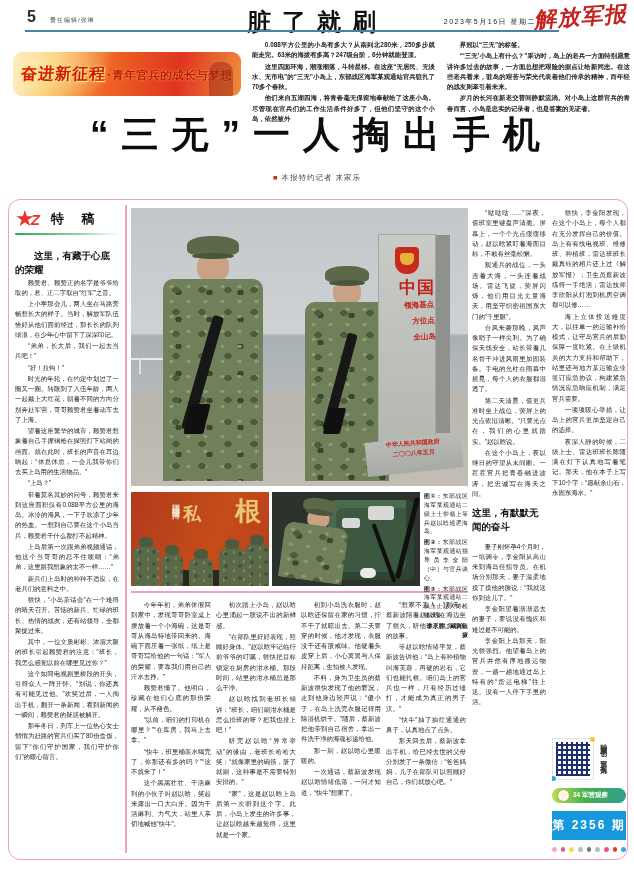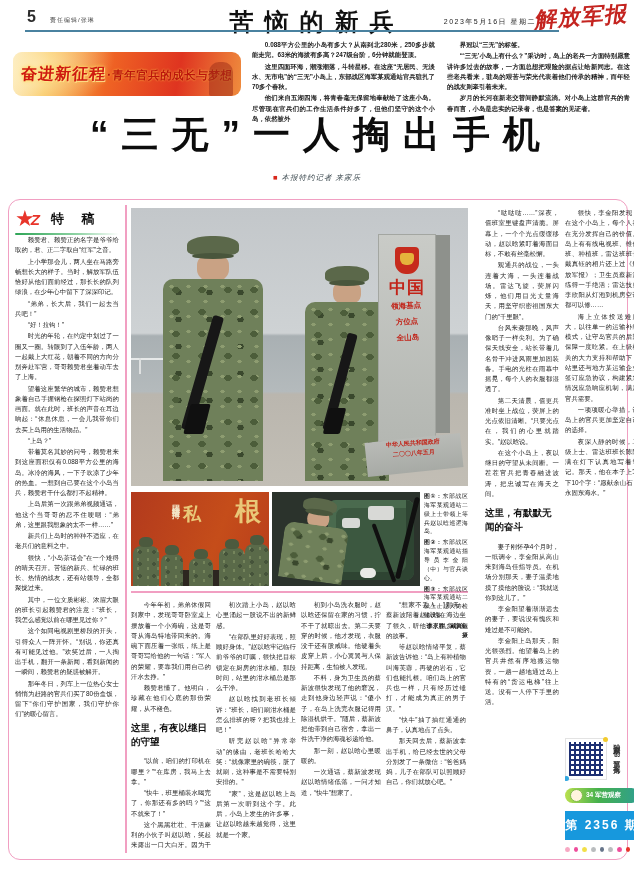--- a/index.html
+++ b/index.html
@@ -31,21 +31,21 @@
   .banner-dot{font-size:13px;font-weight:900;color:#b3150c;margin:0 1px;text-shadow:0 0 2px #ffd24d;}
   .banner-sub{font-size:11.5px;font-weight:900;color:#bc150c;text-shadow:0 0 2px #ffd24d;letter-spacing:.5px;}
   
   .intro{position:absolute;left:252px;top:40px;width:378px;height:60px;display:flex;gap:12px;}
   .intro-col{flex:1;}
   .intro-col p,[data-bind-list] p{margin:0;text-indent:2em;text-align:justify;}
   .intro-col p{font-size:6.4px;line-height:1.55;font-weight:700;color:#141414;}
   
   .headline{position:absolute;left:90px;top:110px;width:460px;text-align:center;
     font-size:37px;font-weight:900;color:#0c0c0c;letter-spacing:13px;white-space:nowrap;}
-  .byline{position:absolute;left:0;top:173px;width:634px;text-align:center;font-size:7.5px;color:#3d4a50;letter-spacing:1px;font-style:italic;}
+  .byline{position:absolute;left:0;top:173px;width:634px;text-align:center;font-size:7.5px;color:#3d4a50;letter-spacing:1px;}
   .byline .mark{color:#d8271c;}
   
   .frame{position:absolute;left:8px;top:199px;width:618px;height:659px;
     border:1.5px solid #f19fc2;border-radius:12px;}
   .divider-v{position:absolute;left:125px;top:205px;width:1.5px;height:648px;background:#f19fc2;}
   .photo-rule{position:absolute;left:131px;top:591px;width:337px;height:1.5px;background:#f19fc2;}
   
   .sidebar{position:absolute;left:15px;top:208px;width:104px;height:644px;overflow:hidden;}
   .logo-row{display:flex;align-items:center;gap:3px;}
   .star{color:#e8342a;font-size:22px;line-height:1;}
@@ -67,21 +67,21 @@
   .torso{margin:-3px auto 0;border-radius:10px 10px 0 0;
     background-color:#6f805a;
     background-image:radial-gradient(#4c5d3a 20%,transparent 21%),
       radial-gradient(#8d9c70 18%,transparent 19%),
       radial-gradient(#3a482d 14%,transparent 15%);
     background-size:26px 22px,17px 15px,31px 27px;}
   .rifle{position:absolute;background:#171717;border-radius:3px;}
   .mag{position:absolute;background:#101010;border-radius:2px;}
   .monument{position:absolute;right:16px;top:26px;width:74px;height:206px;display:flex;}
   .mon-front{width:56px;height:100%;background:linear-gradient(#c9cbc7,#b4b7b2);border:1px solid #a3a6a1;
-    text-align:center;}
+    text-align:right;}
   .mon-side{width:14px;height:96%;margin-top:2%;background:#8e918c;}
   .emblem{width:24px;height:27px;margin:12px auto 4px;background:#c62b1d;border-radius:4px 4px 11px 11px;position:relative;}
   .emblem::after{content:"";position:absolute;left:5px;top:6px;width:14px;height:12px;background:#e5b33c;border-radius:3px 3px 6px 6px;}
   .mon-cn{color:#c22318;font-weight:900;font-size:17px;line-height:1.2;letter-spacing:1px;margin-top:4px;}
   .mon-small{color:#c22318;font-weight:700;font-size:7.5px;line-height:2.1;transform:rotate(-3deg);}
   .mon-base{position:absolute;right:6px;top:230px;width:96px;height:34px;background:linear-gradient(#b9bbb7,#a7aaa5);
     transform:rotate(-6deg);text-align:center;overflow:hidden;}
   .mon-base div{color:#c22318;font-size:6px;font-weight:700;transform:rotate(2deg);line-height:1.7;}
   .photo-a{position:absolute;left:131px;top:492px;width:138px;height:94px;overflow:hidden;
     background:linear-gradient(110deg,#b23a1d,#c54d1a 60%,#b83d1c);}
@@ -100,21 +100,21 @@
   .engine-part{position:absolute;background:#d8d9d6;border-radius:3px;}
   .cable{position:absolute;background:#101010;border-radius:4px;}
   .glove{position:absolute;background:#e9e9e6;border-radius:6px;}
   .captions{position:absolute;left:424px;top:492px;width:44px;height:96px;}
   .captions p{margin:0 0 2px 0;font-size:5.9px;line-height:1.5;text-align:justify;color:#1c1c1c;}
   .captions .cap-label{font-weight:800;}
   .credit{font-weight:800;text-align:right;font-size:5.9px;margin-top:2px;}
   
   .bcol{position:absolute;top:600px;height:252px;width:80px;overflow:hidden;}
   .c1{left:131px;} .c2{left:216px;} .c3{left:301px;} .c4{left:386px;}
-  .tallcol{position:absolute;top:208px;height:644px;width:74px;overflow:hidden;margin-left:13px;}
+  .tallcol{position:absolute;top:208px;height:644px;width:74px;overflow:hidden;}
   .c5{left:472px;} .c6{left:552px;display:flex;flex-direction:column;}
   .col-head{font-size:9.5px;font-weight:900;line-height:1.5;margin:7px 0;color:#111;}
   
   .widget{margin-top:auto;}
   .qr-row{display:flex;gap:4px;align-items:flex-start;}
   .qr-box{width:40px;height:40px;background:#fff;border:1px solid #e3e3e3;position:relative;
     background-image:repeating-linear-gradient(0deg,#1d2f72 0 2px,transparent 2px 5px),
       repeating-linear-gradient(90deg,#1d2f72 0 2px,transparent 2px 5px);
     background-size:34px 34px;background-position:3px 3px;background-repeat:no-repeat;}
   .qr-dot{position:absolute;border-radius:50%;width:5px;height:5px;}
@@ -128,21 +128,21 @@
   .issue-box{margin-top:8px;background:#1798dd;color:#fff;text-align:center;
     font-size:12px;font-weight:900;letter-spacing:2px;padding:6px 0;}
   .dots{margin-top:7px;display:flex;gap:4px;justify-content:center;}
   .dots span{width:5px;height:5px;border-radius:50%;display:inline-block;}
 </style>
 </head>
 <body>
 
 <div class="pagenum" data-bind="header.page_number">5</div>
 <div class="editor" data-bind="header.editor">责任编辑/张琳</div>
-<div class="section-title" data-bind="header.section_title">苦恼的新兵</div>
+<div class="section-title" data-bind="header.section_title">脏了就刷</div>
 <div class="issue-date" data-bind="header.date">2023年5月16日 星期二</div>
 <div class="masthead" data-bind="header.masthead">解放军报</div>
 <div class="head-rule"></div>
 
 <div class="banner">
   <div class="banner-text">
     <span class="banner-main" data-bind="banner.main">奋进新征程</span><span class="banner-dot" data-bind="banner.separator">·</span><span class="banner-sub" data-bind="banner.sub">青年官兵的成长与梦想</span>
   </div>
 </div>
 
@@ -169,20 +169,21 @@
 <div class="divider-v"></div>
 <div class="photo-rule"></div>
 
 <div class="sidebar">
   <div class="logo-row">
     <span class="star" data-bind="sidebar.logo_star">★</span>
     <span class="zmark" data-bind="sidebar.logo_letter">Z</span>
     <span class="tegao" data-bind="sidebar.logo_title">特 稿</span>
   </div>
   <div class="green-line"></div>
+  <div class="side-head" data-bind="sidebar.heading">这里，有藏于心底的荣耀</div>
   <div class="small-body" data-bind-list="sidebar.paragraphs">
       <p>赖赞君、赖赞正的名字是爷爷给取的，君、正二字取自“红军”之音。</p>
       <p>上小学那会儿，两人坐在马路旁畅想长大的样子。当时，解放军队伍恰好从他们面前经过，那长长的队列绿浪，在少年心中留下了深深印记。</p>
       <p>“弟弟，长大后，我们一起去当兵吧！”</p>
       <p>“好！拉钩！”</p>
       <p>时光的年轮，在约定中划过了一圈又一圈。转眼到了入伍年龄，两人一起戴上大红花，朝着不同的方向分别奔赴军营，哥哥赖赞君坐着动车去了上海。</p>
       <p>望着这座繁华的城市，赖赞君想象着自己手握钢枪在探照灯下站岗的画面。就在此时，班长的声音在耳边响起：“休息休息，一会儿我带你们去买上岛用的生活物品。”</p>
       <p>“上岛？”</p>
       <p>带着莫名其妙的问号，赖赞君来到这座面积仅有0.088平方公里的海岛。冰冷的海风，一下子吹凉了少年的热血。一想到自己要在这个小岛当兵，赖赞君干什么都打不起精神。</p>
       <p>上岛后第一次跟弟弟视频通话，他这个当哥哥的忍不住哽咽：“弟弟，这里跟我想象的太不一样……”</p>
@@ -271,21 +272,20 @@
   <p><span class="cap-label" data-bind="photos.captions.1.label">图②：</span><span data-bind="photos.captions.1.text">东部战区海军某观通站指导员李金阳（中）与官兵谈心。</span></p>
   <p><span class="cap-label" data-bind="photos.captions.2.label">图③：</span><span data-bind="photos.captions.2.text">东部战区海军某观通站二级上士赵天涛检修设备。</span></p>
   <div class="credit" data-bind="photos.credit">李永胜、戴真钰摄</div>
 </div>
 
 <div class="bcol c1 small-body">
   <div data-bind-list="columns.c1.pre">
       <p>今年年初，弟弟休假回到家中，发现哥哥卧室桌上摆放着一个小海碗，这是哥哥从海岛特地带回来的。海碗下面压着一张纸，纸上是哥哥写给他的一句话：“军人的荣耀，要靠我们用自己的汗水去挣。”</p>
       <p>赖赞君懂了。他明白，珍藏在他们心底的那份荣耀，从不褪色。</p>
     </div>
-  <div class="col-head" data-bind="columns.c1.heading">这里，有夜以继日的守望</div>
   <div data-bind-list="columns.c1.post">
       <p>“以前，咱们的打印机在哪里？”“在库房，我马上去拿。”</p>
       <p>“快牛，班里桶装水喝完了，你那还有多的吗？”“这不就来了！”</p>
       <p>这个黑黑壮壮、干活麻利的小伙子叫赵以晗，笑起来露出一口大白牙。因为干活麻利、力气大，站里人亲切地喊他“快牛”。</p>
     </div>
 </div>
 <div class="bcol c2 small-body" data-bind-list="columns.c2.paras">
     <p>初次踏上小岛，赵以晗心里涌起一股说不出的新鲜感。</p>
     <p>“在部队里好好表现，照顾好身体。”赵以晗牢记临行前爷爷的叮嘱，很快把目标锁定在厨房的泔水桶。那段时间，站里的泔水桶总是那么干净。</p>
     <p>赵以晗找到老班长倾诉：“班长，咱们刷泔水桶是怎么排班的呀？把我也排上吧！”</p>

